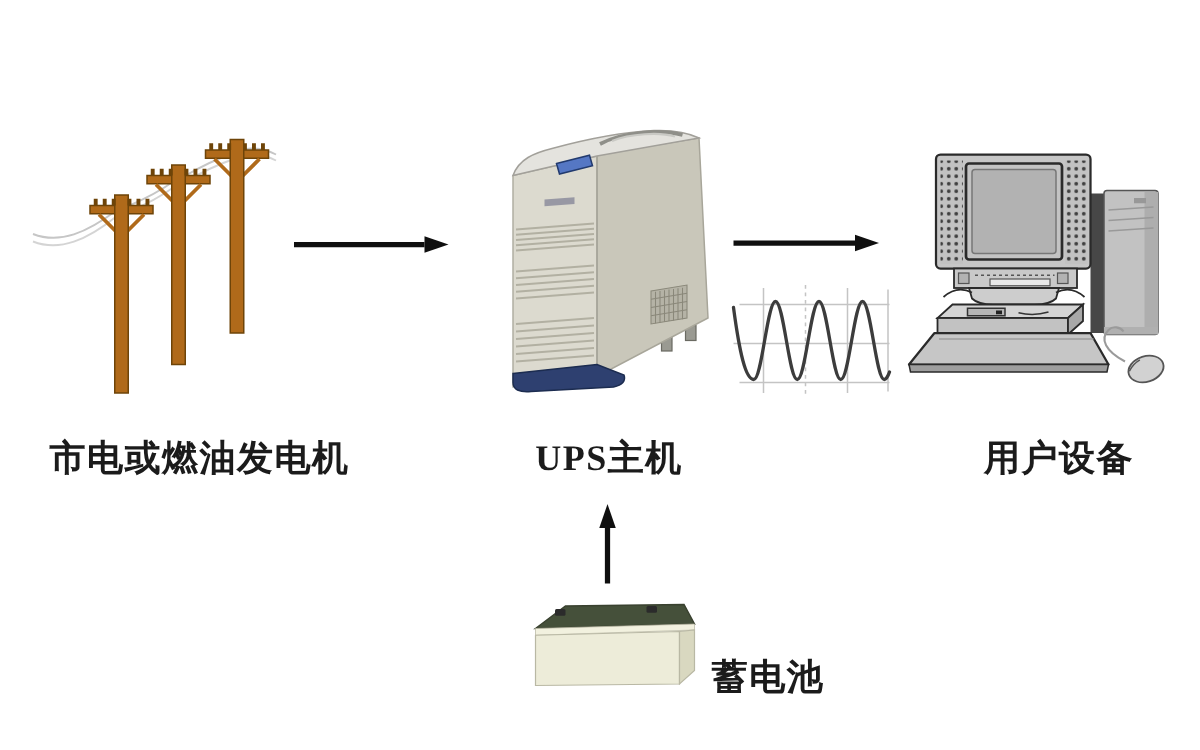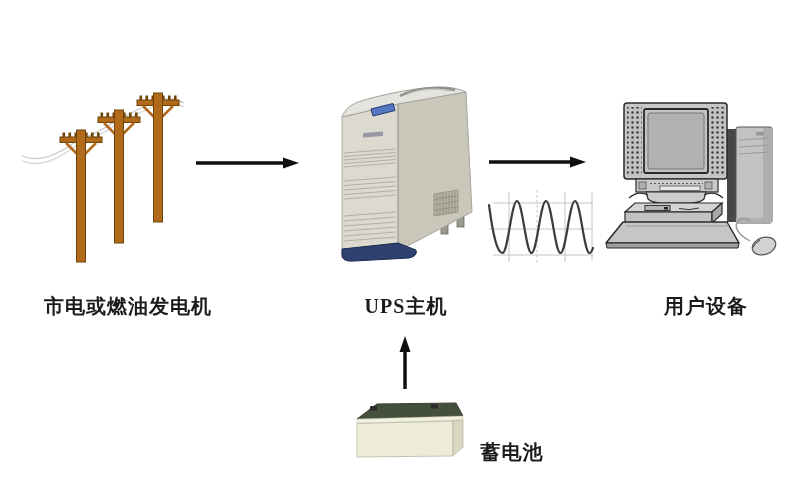--- a/index.html
+++ b/index.html
@@ -2,21 +2,21 @@
 <html style="--text: #1b1b1b; --arrow: #0f0f0f; --pole: #b06a1a; --pole_dark: #6e4408; --wire: #c6c6c6; --ups_front: #dcdacf; --ups_side: #c9c7ba; --ups_top: #e4e3de; --ups_ridge: #b2b0a2; --ups_lcd: #5577c4; --ups_base_blue: #2e4070; --pc_body: #c6c6c6; --pc_screen: #b2b2b2; --pc_dark: #2a2a2a; --pc_tower_strip: #474747; --battery_top: #45503a; --battery_body: #edecd9; --battery_side: #d9d8c0; --wave: #3c3c3c; --wave_grid: #c4c4c4;"><head>
 <meta charset="utf-8">
 <style>
   html,body{margin:0;padding:0;}
   .stage{
     position:relative;width:800px;height:500px;background:#ffffff;overflow:hidden;
     font-family:"Liberation Serif","DejaVu Serif",serif;
   }
   .stage svg{position:absolute;left:0;top:0;}
   .node-label{
-    position:absolute;font-weight:bold;font-size:20px;line-height:24px;
+    position:absolute;font-weight:bold;font-size:24px;line-height:24px;
     color:var(--text,#1b1b1b);text-align:center;white-space:nowrap;letter-spacing:1px;
   }
   .lbl-source{left:33px;top:294px;width:190px;}
   .lbl-ups{left:346px;top:294px;width:120px;}
   .lbl-load{left:646px;top:294px;width:120px;}
   .lbl-battery{left:452px;top:440px;width:120px;}
 </style>
 </head>
 <body>
 

